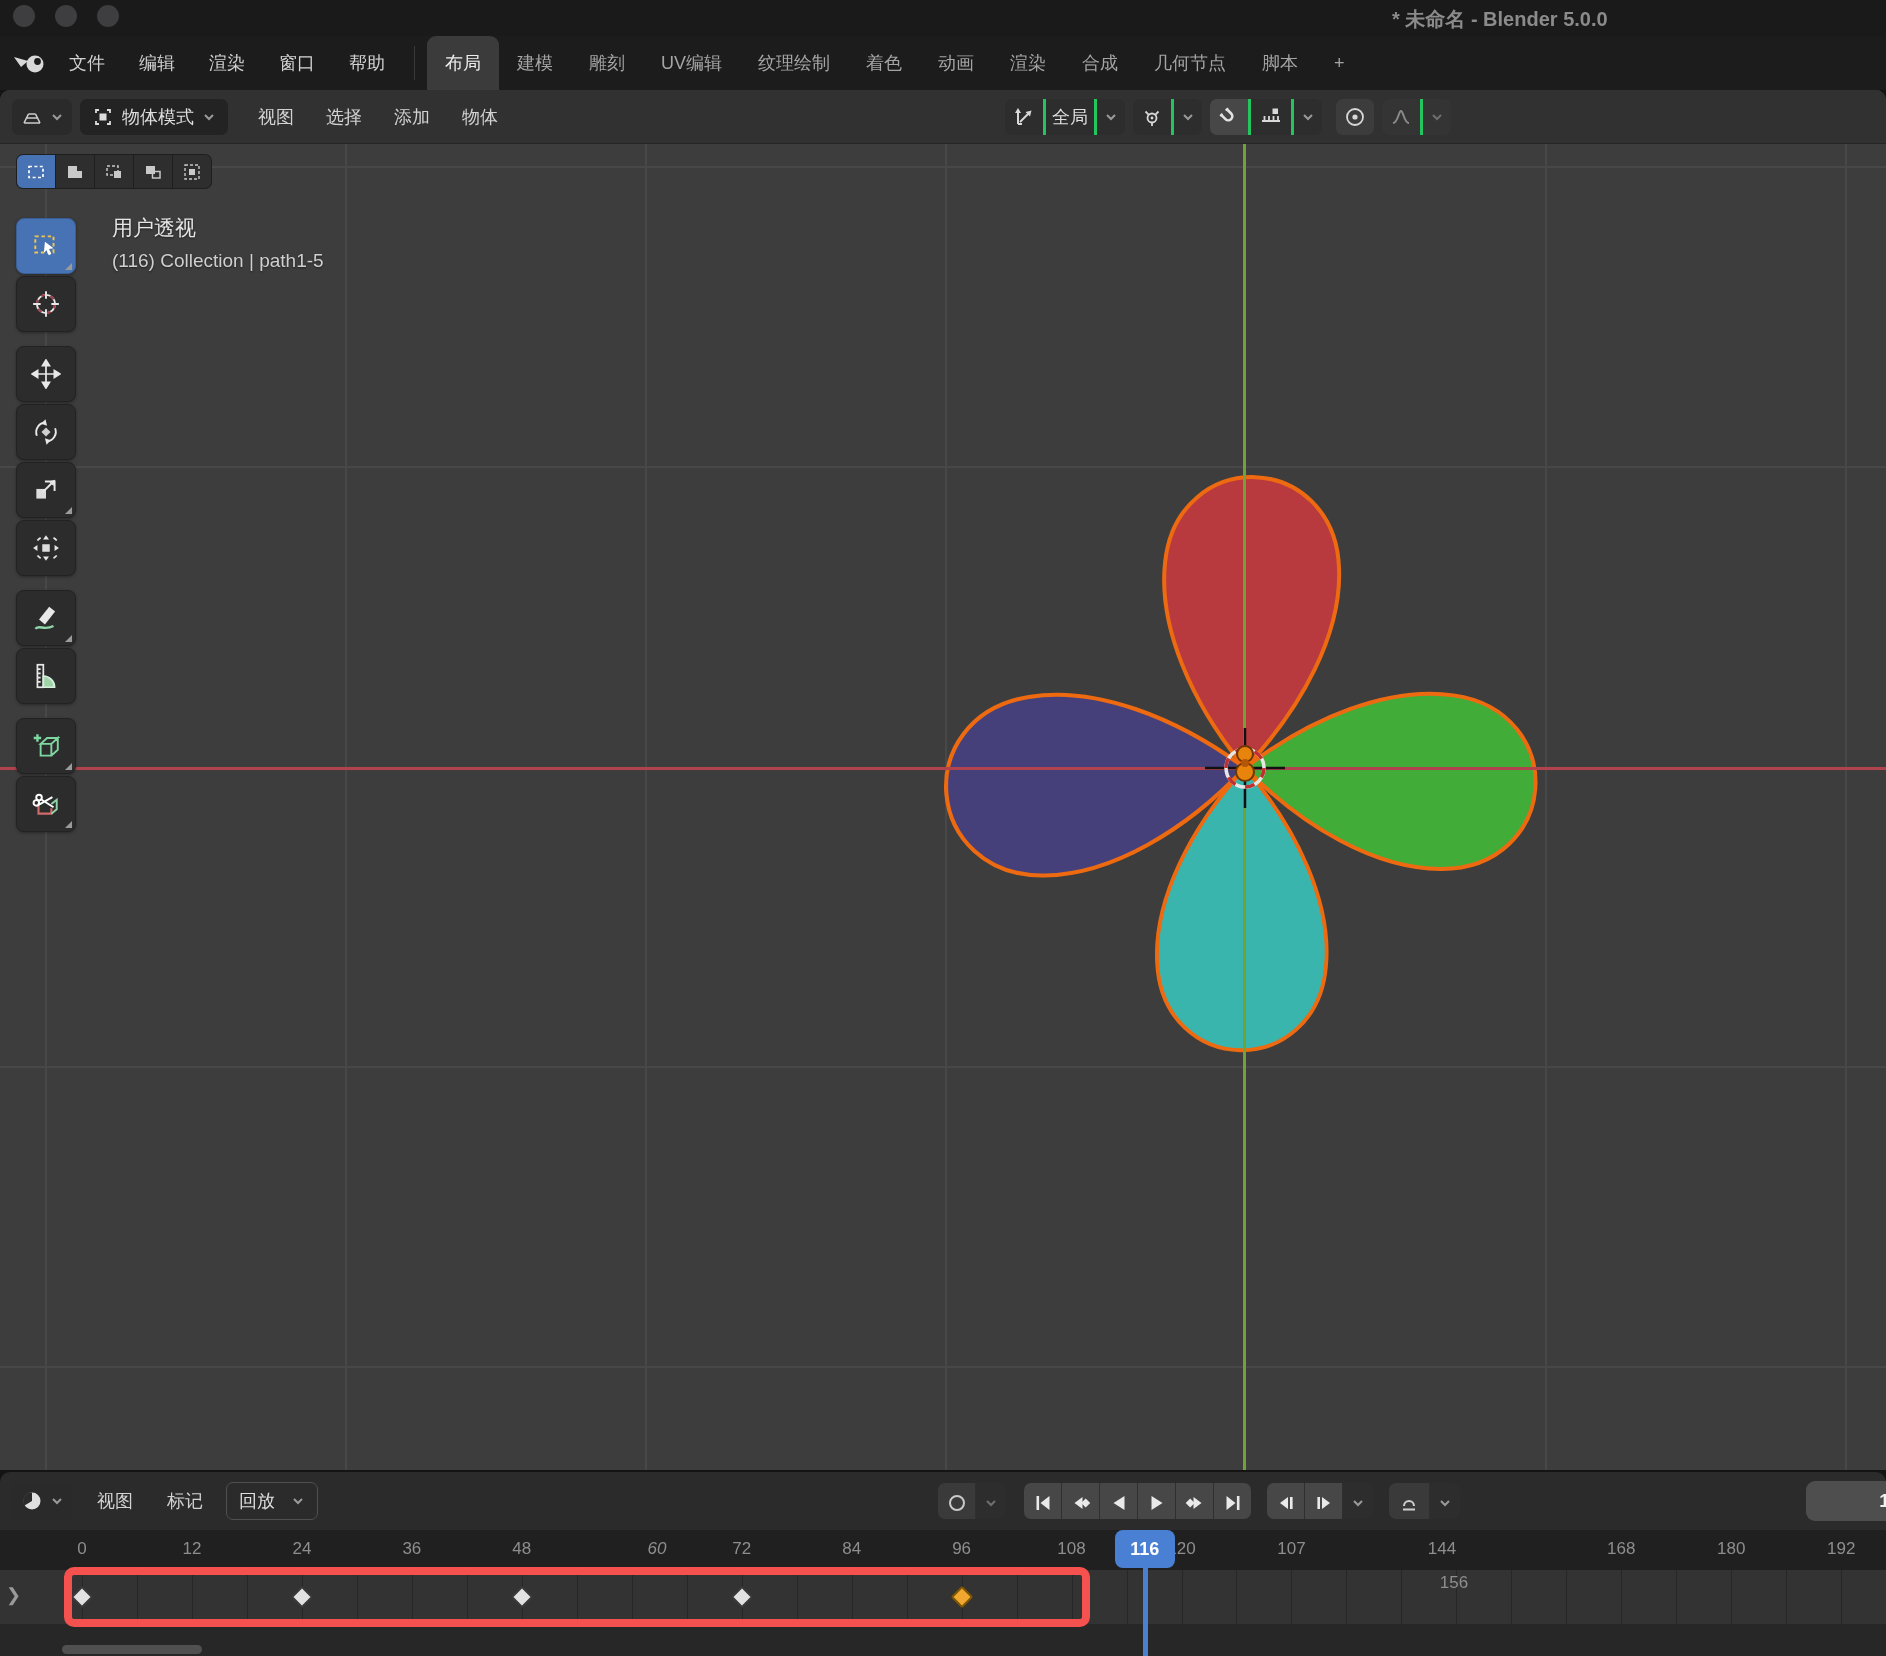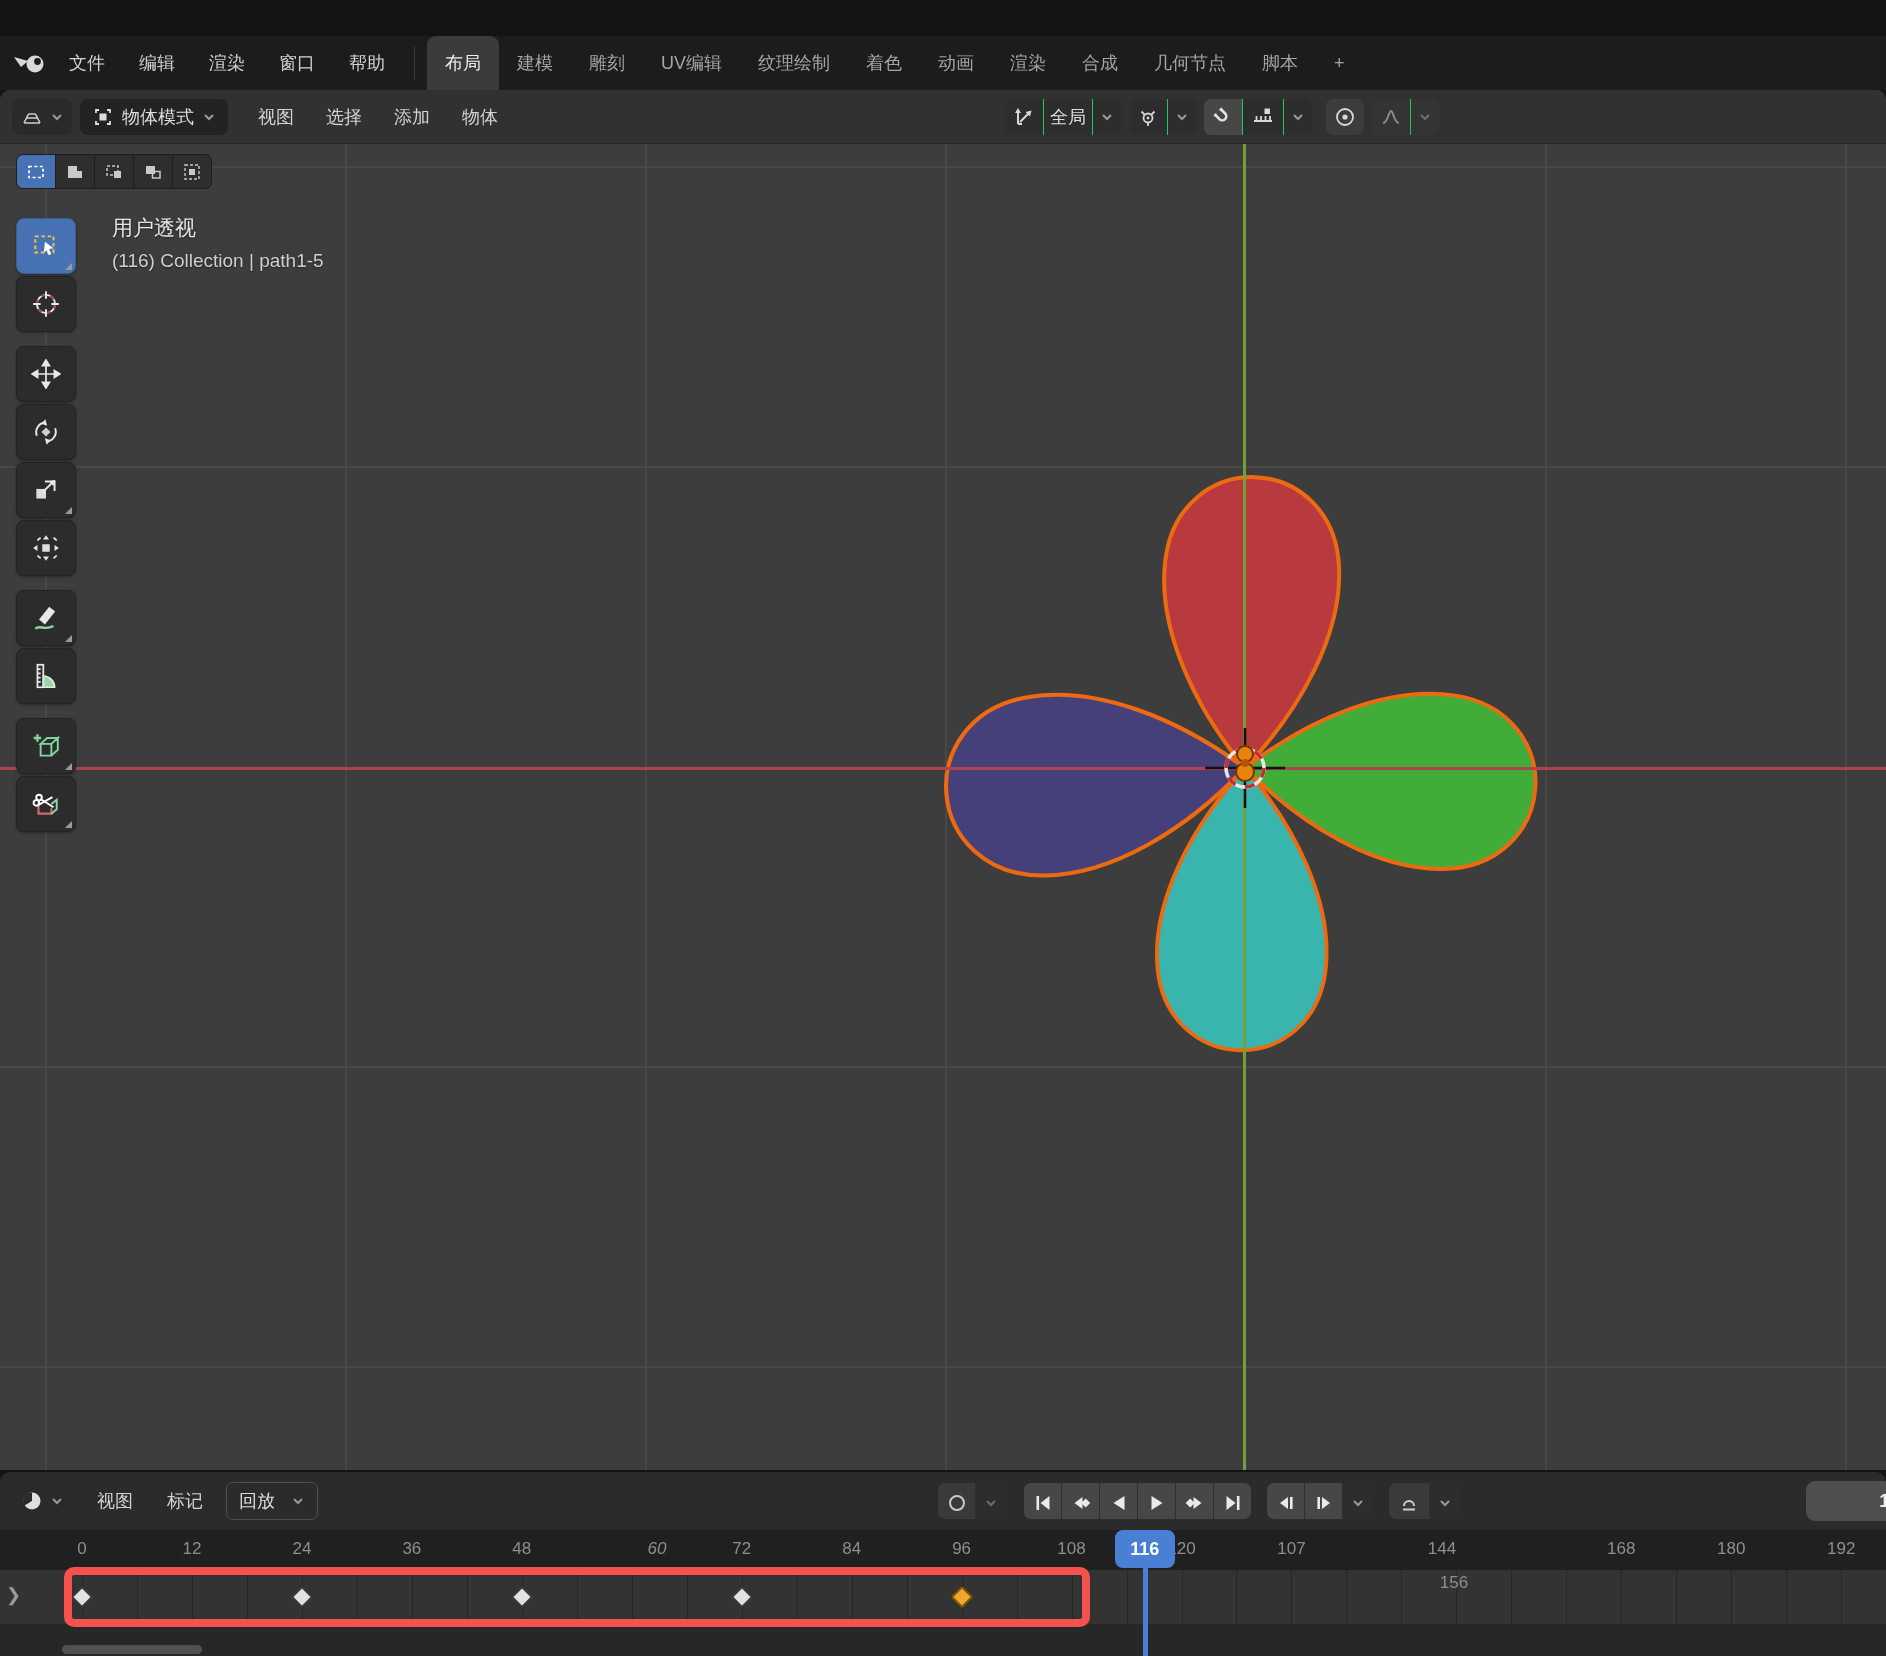--- a/index.html
+++ b/index.html
@@ -25,21 +25,21 @@
   .viewport{position:absolute;top:90px;left:0;width:1886px;height:1380px;background:#3d3d3d;
             border-radius:10px 10px 0 0;overflow:hidden;}
   .vp-header{position:absolute;top:0;left:0;right:0;height:54px;background:#313131;border-bottom:1px solid #252525;
              display:flex;align-items:center;padding-left:12px;box-sizing:border-box;z-index:40;}
   .hbtn{display:flex;align-items:center;gap:6px;background:#2a2a2a;border-radius:7px;height:36px;padding:0 8px;margin-right:8px;}
   .mode-pill{display:flex;align-items:center;gap:8px;background:#232323;border-radius:7px;height:36px;padding:0 12px;margin-right:14px;font-size:18px;color:#dedede;}
   .vp-menus{display:flex;}
   .vp-menus .menu-item{padding:0 16px;}
   .vp-right{position:absolute;left:1005px;top:9px;display:flex;align-items:center;height:36px;}
   .grp{display:flex;align-items:stretch;border-radius:7px;overflow:hidden;height:36px;}
-  .seg{display:flex;align-items:center;justify-content:center;background:#2d2d2d;padding:0 7px;border-right:1px solid #22c55e;}
+  .seg{display:flex;align-items:center;justify-content:center;background:#2d2d2d;padding:0 7px;border-right:3px solid #22c55e;}
   .seg:last-child{border-right:none;}
   .seg.lit{background:#474747;}
   .seg.txt{font-size:18px;color:#dedede;padding:0 6px;}
   .gap8{width:8px;}.gap14{width:14px;}
   
   .gv{position:absolute;top:54px;bottom:0;width:2px;background:#484848;}
   .gh{position:absolute;left:0;right:0;height:2px;background:#484848;}
   .x-axis{position:absolute;left:0;right:0;top:677px;height:3px;background:var(--xaxis);z-index:5;}
   .y-axis{position:absolute;top:54px;bottom:0;left:1243px;width:3px;background:var(--yaxis);z-index:5;}
   .scene{position:absolute;inset:0;z-index:4;}
@@ -89,20 +89,26 @@
                   color:#fff;font-weight:bold;font-size:18px;display:flex;align-items:center;justify-content:center;z-index:7;}
   .playhead-line{position:absolute;top:96px;bottom:0;width:5px;margin-left:-2px;background:var(--playhead);z-index:7;}
   .expander{position:absolute;left:6px;top:14px;color:#9a9a9a;font-size:18px;z-index:5;}
   .hscroll{position:absolute;left:62px;bottom:2px;width:140px;height:9px;background:#505050;border-radius:5px;z-index:5;}
 </style>
 </head>
 <body>
 
 <div class="app" style="--playhead: #4a80d4; --kf: #e2e2e2; --kfsel: #efa72f; --annot: #f5514e; --xaxis: #b0434e; --yaxis: #71a237;">
 
+  <div class="topbar">
+    <div class="tlight" style="left:13px"></div>
+    <div class="tlight" style="left:55px"></div>
+    <div class="tlight" style="left:97px"></div>
+    <div class="win-title">* 未命名 - Blender 5.0.0</div>
+  </div>
 
   <div class="menubar">
     <div class="logo">
       <svg width="36" height="28" viewBox="0 0 36 28">
         <path d="M2,8 L16,12 L9,18 Z" fill="#d8d8d8"></path>
         <circle cx="23" cy="15" r="8.5" fill="#d8d8d8"></circle>
         <circle cx="25.5" cy="12.5" r="3.4" fill="#1c1c1c"></circle>
       </svg>
     </div>
     <div class="menus">

